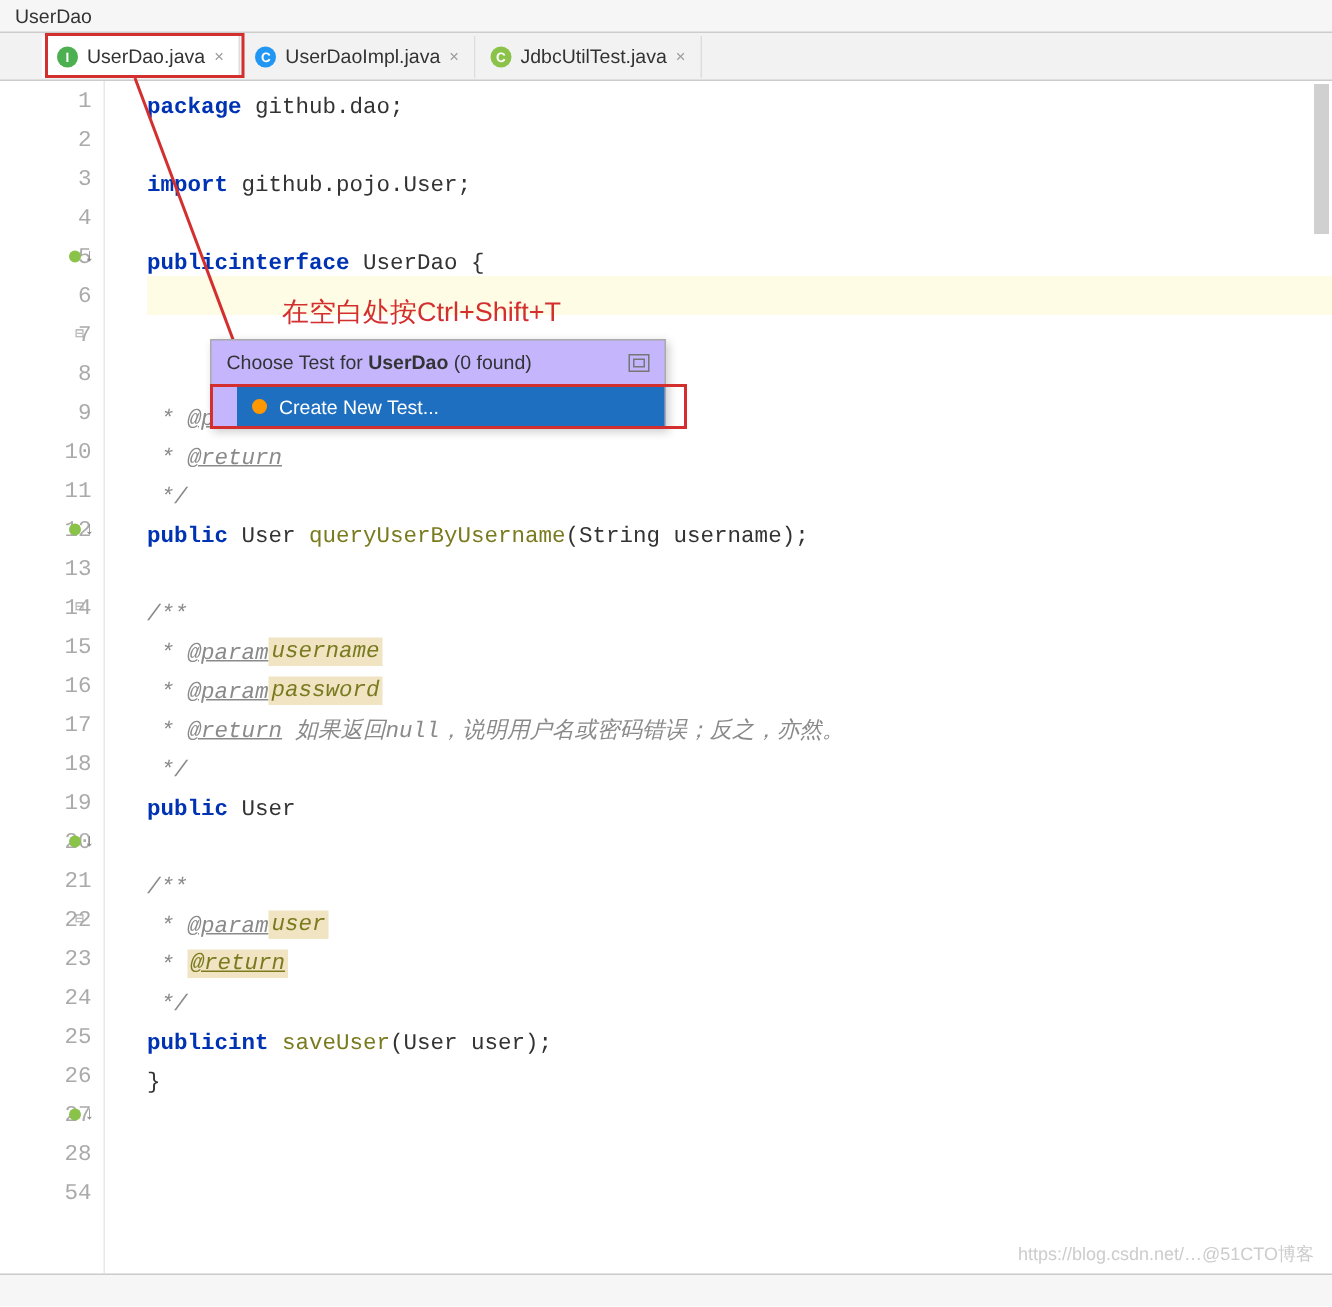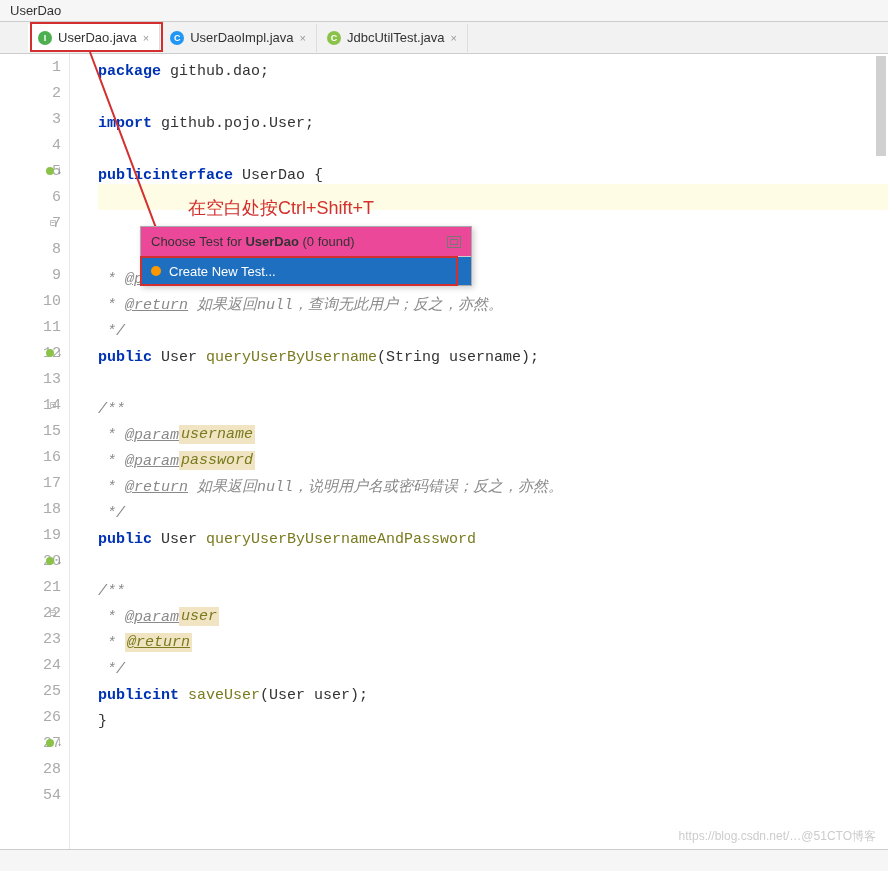--- a/index.html
+++ b/index.html
@@ -140,22 +140,22 @@
     position: absolute;
     top: 22px; left: 0;
     pointer-events: none;
   }
 
   
   .popup {
     position: absolute;
     top: 226px;
     left: 140px;
-    width: 332px;
-    background: #ec4899;
+    width: 304px;
+    background: #c4b5fd;
     border: 1px solid #aaa;
     box-shadow: 2px 2px 6px rgba(0,0,0,0.2);
     font-family: "Segoe UI", Arial, sans-serif;
   }
   .popup-header {
     height: 30px;
     display: flex;
     align-items: center;
     padding: 0 10px;
     border-bottom: 1px solid #ccc;
@@ -175,20 +175,21 @@
     width: 6px; height: 4px;
     border: 1px solid #777;
   }
   .popup-item {
     height: 28px;
     display: flex;
     align-items: center;
     padding: 0 10px;
     background: #1e6fbf;
     color: #ffffff;
+    margin-left: 17px;
   }
   .popup-item .dot {
     width: 10px; height: 10px;
     background: #ff9800;
     border-radius: 50%;
     margin-right: 8px;
   }
   .red-box.popup-box {
     top: 256px; left: 140px; width: 318px; height: 30px;
   }
@@ -277,30 +278,30 @@
   <div class="code">
     <div class="code-row"><span class="kw">package</span><span> github.dao;</span></div>
     <div class="code-row"></div>
     <div class="code-row"><span class="kw">import</span><span> github.pojo.User;</span></div>
     <div class="code-row"></div>
     <div class="code-row"><span class="kw">public</span> <span class="kw">interface</span><span> UserDao {</span></div>
     <div class="code-row hl-line"></div>
     <div class="code-row"></div>
     <div class="code-row"></div>
     <div class="code-row">    <span class="comment"> * </span><span class="doc-tag">@param</span><span class="comment"> username</span><span class="comment"> 用户名</span></div>
-    <div class="code-row">    <span class="comment"> * </span><span class="doc-tag">@return</span><span class="comment"> 如果返回null，查询无此用户；反之，亦然。</span></div>
+    <div class="code-row">    <span class="comment"> * </span><span class="doc-tag">@return</span></div>
     <div class="code-row">    <span class="comment"> */</span></div>
     <div class="code-row">    <span class="kw">public</span><span> User </span><span class="method">queryUserByUsername</span><span>(String username);</span></div>
     <div class="code-row"></div>
     <div class="code-row">    <span class="comment">/**</span></div>
     <div class="code-row">    <span class="comment"> * </span><span class="doc-tag">@param</span> <span class="hl-param">username</span></div>
     <div class="code-row">    <span class="comment"> * </span><span class="doc-tag">@param</span> <span class="hl-param">password</span></div>
     <div class="code-row">    <span class="comment"> * </span><span class="doc-tag">@return</span><span class="comment"> 如果返回null，说明用户名或密码错误；反之，亦然。</span></div>
     <div class="code-row">    <span class="comment"> */</span></div>
-    <div class="code-row">    <span class="kw">public</span><span> User </span><span class="method">queryUserByUsernameAndPassword</span></div>
+    <div class="code-row">    <span class="kw">public</span><span> User </span></div>
     <div class="code-row"></div>
     <div class="code-row">    <span class="comment">/**</span></div>
     <div class="code-row">    <span class="comment"> * </span><span class="doc-tag">@param</span> <span class="hl-param">user</span></div>
     <div class="code-row">    <span class="comment"> * </span><span class="doc-tag hl-param">@return</span></div>
     <div class="code-row">    <span class="comment"> */</span></div>
     <div class="code-row">    <span class="kw">public</span> <span class="kw">int</span><span class="method"> saveUser</span><span>(User user);</span></div>
     <div class="code-row"><span>}</span></div>
     <div class="code-row"></div>
   </div>
 </div>

